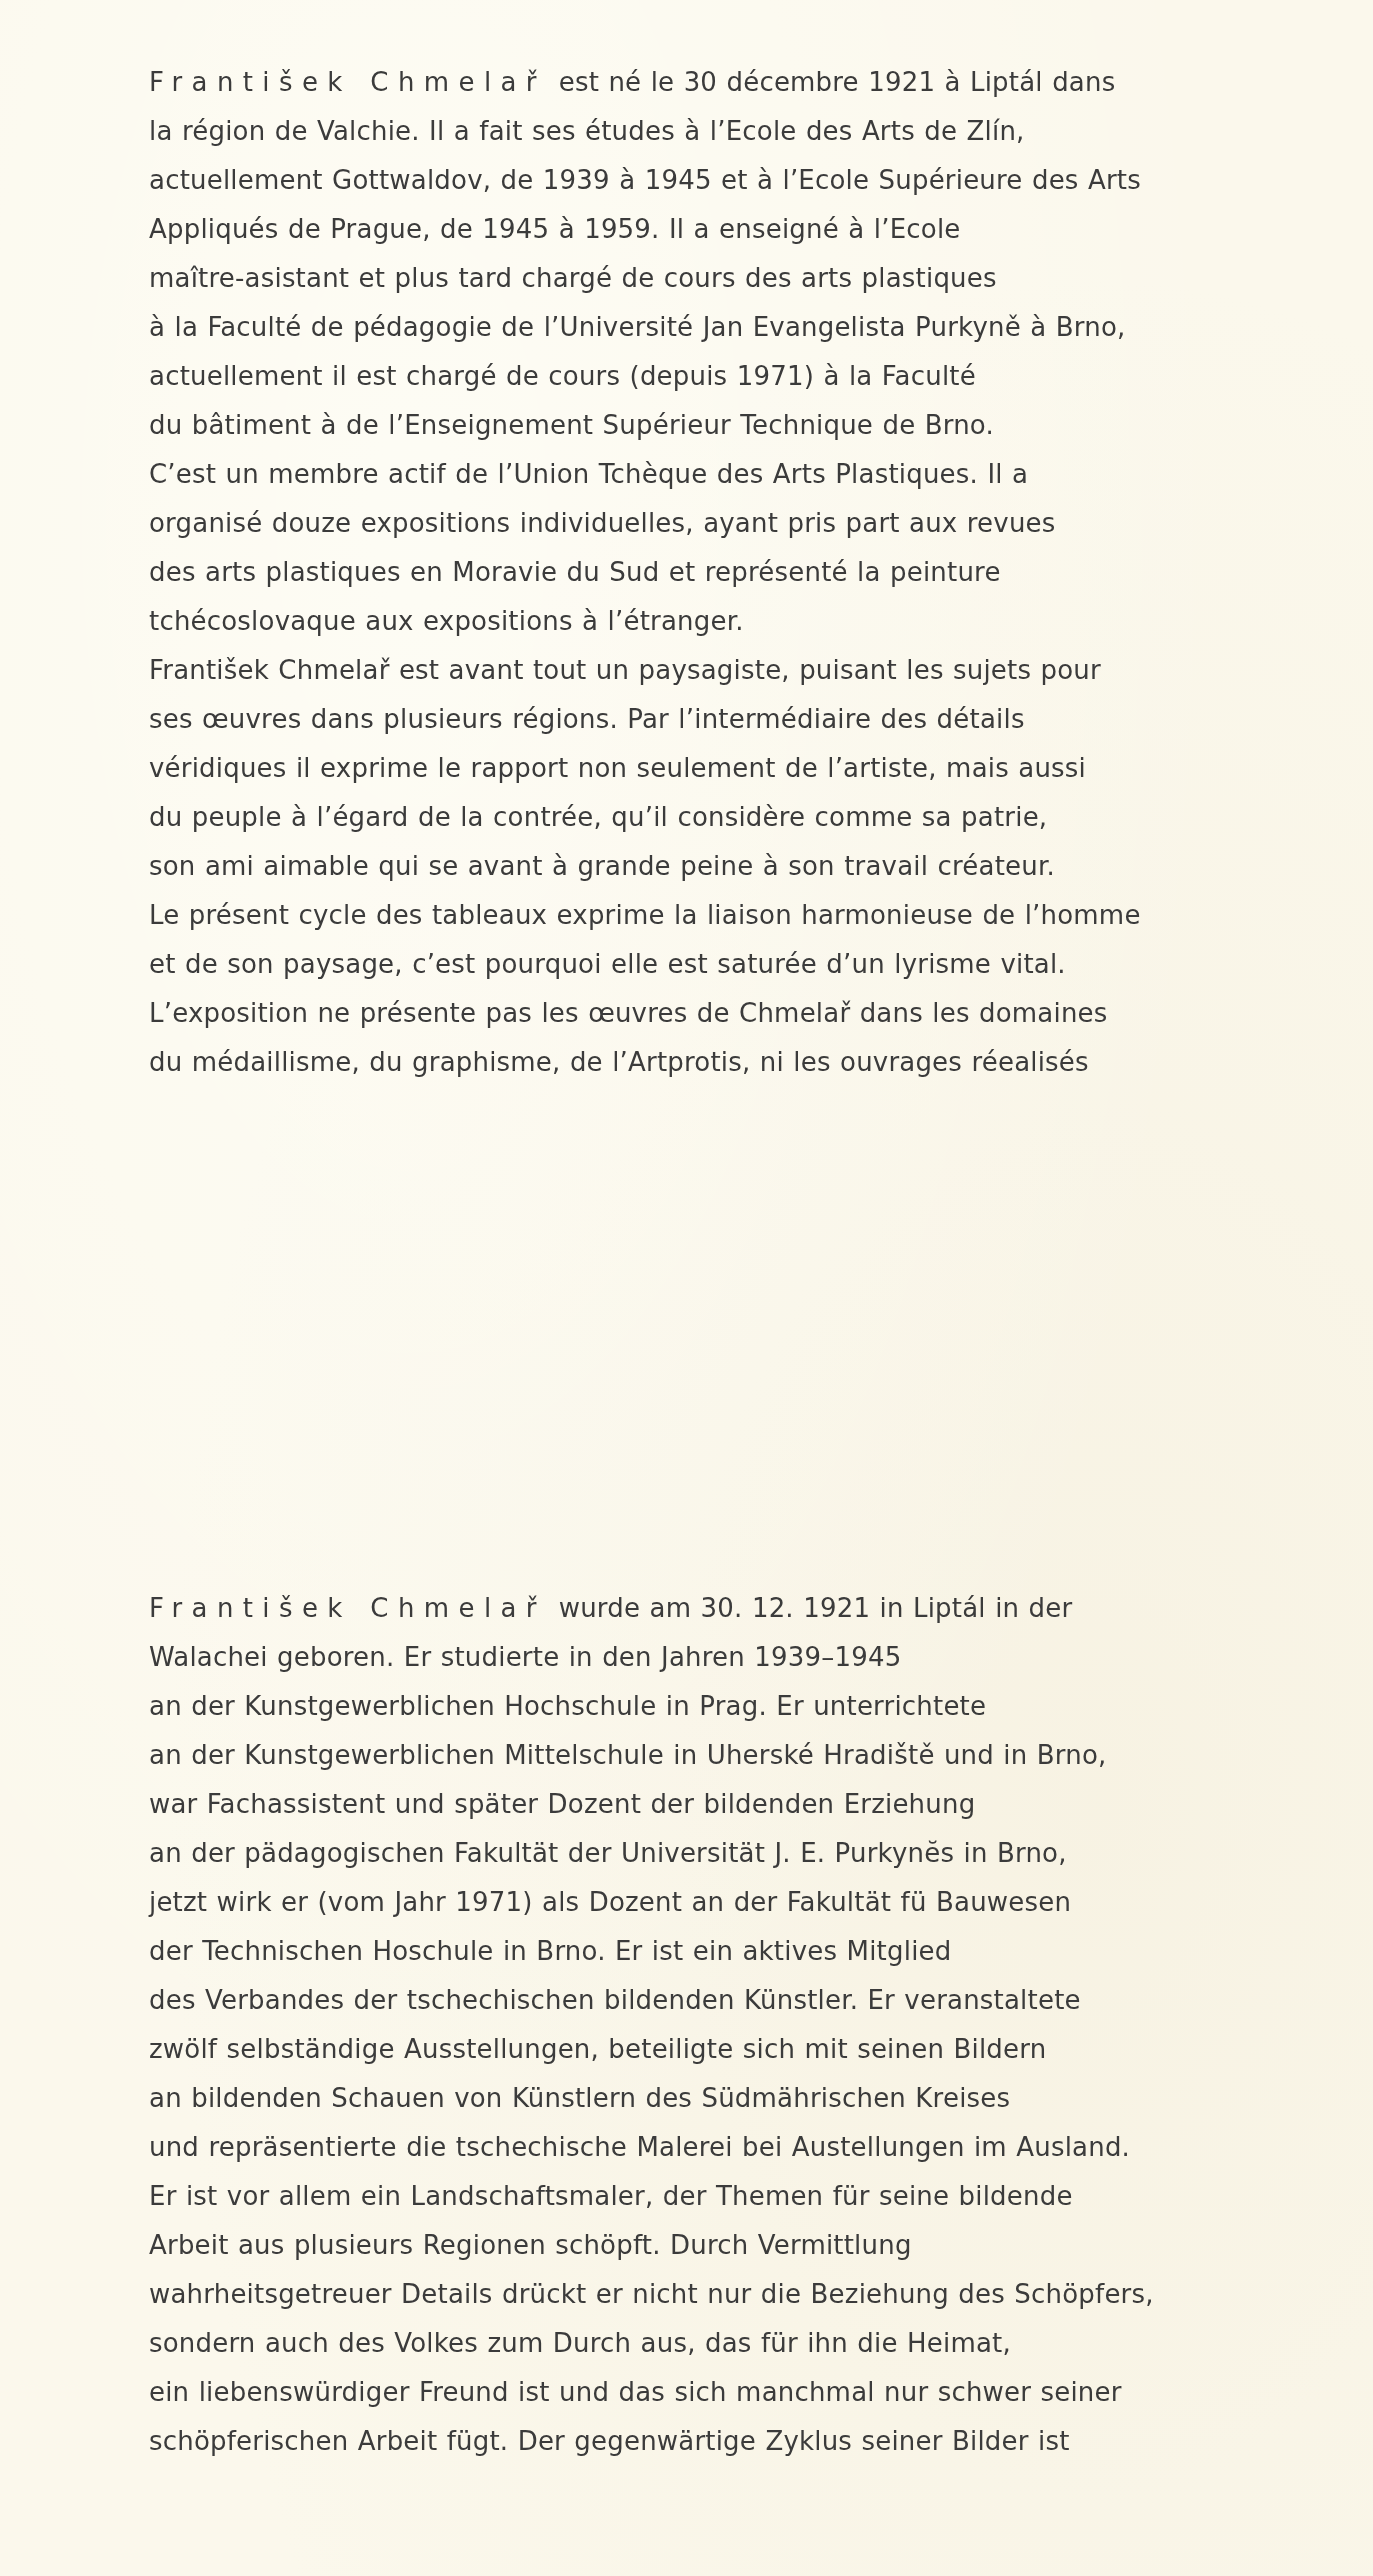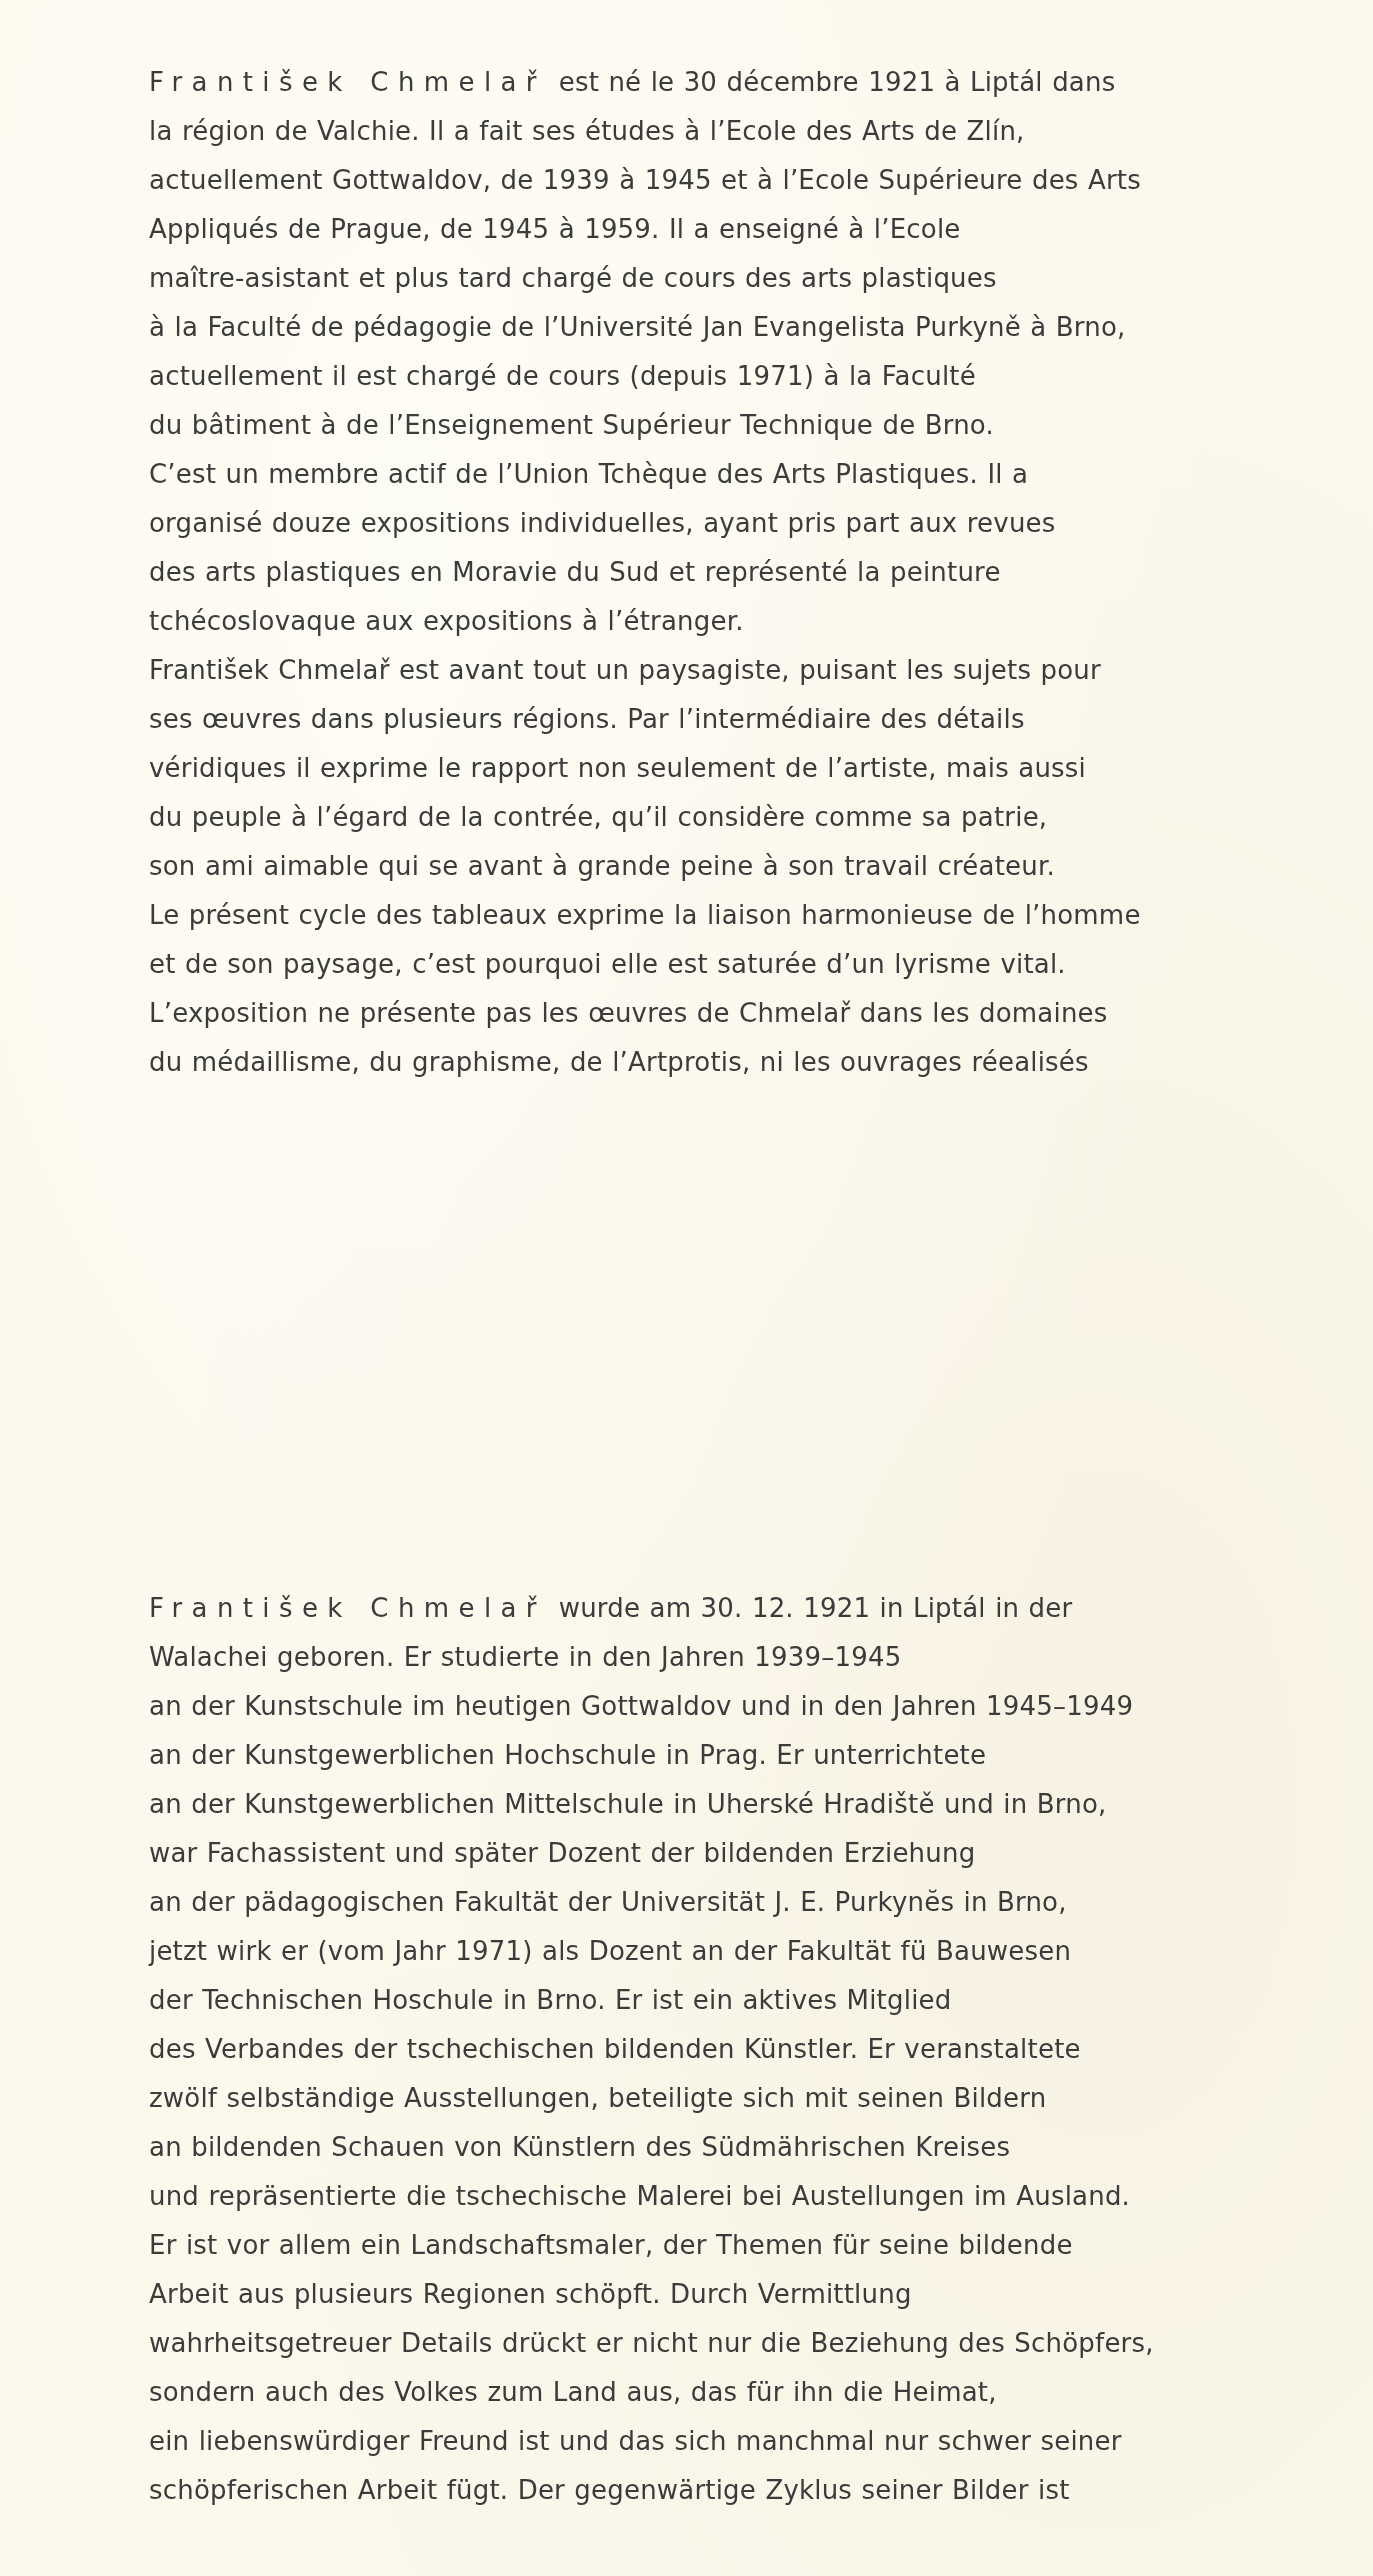--- a/index.html
+++ b/index.html
@@ -74,33 +74,32 @@
     <span class="line">son ami aimable qui se avant à grande peine à son travail créateur.</span>
     <span class="line">Le présent cycle des tableaux exprime la liaison harmonieuse de l’homme</span>
     <span class="line">et de son paysage, c’est pourquoi elle est saturée d’un lyrisme vital.</span>
     <span class="line">L’exposition ne présente pas les œuvres de Chmelař dans les domaines</span>
     <span class="line">du médaillisme, du graphisme, de l’Artprotis, ni les ouvrages réealisés</span>
   </div>
 
   <div class="text-block" id="german-block">
     <span class="line"><span class="lead-name">František Chmelař</span><span> wurde am 30. 12. 1921 in Liptál in der</span></span>
     <span class="line">Walachei geboren. Er studierte in den Jahren 1939–1945</span>
-    <span class="line">an der Kunstschule im heutigen Gottwaldov und in den Jahren 1945–1949</span>
     <span class="line">an der Kunstgewerblichen Hochschule in Prag. Er unterrichtete</span>
     <span class="line">an der Kunstgewerblichen Mittelschule in Uherské Hradiště und in Brno,</span>
     <span class="line">war Fachassistent und später Dozent der bildenden Erziehung</span>
     <span class="line">an der pädagogischen Fakultät der Universität J. E. Purkynĕs in Brno,</span>
     <span class="line">jetzt wirk er (vom Jahr 1971) als Dozent an der Fakultät fü Bauwesen</span>
     <span class="line">der Technischen Hoschule in Brno. Er ist ein aktives Mitglied</span>
     <span class="line">des Verbandes der tschechischen bildenden Künstler. Er veranstaltete</span>
     <span class="line">zwölf selbständige Ausstellungen, beteiligte sich mit seinen Bildern</span>
     <span class="line">an bildenden Schauen von Künstlern des Südmährischen Kreises</span>
     <span class="line">und repräsentierte die tschechische Malerei bei Austellungen im Ausland.</span>
     <span class="line">Er ist vor allem ein Landschaftsmaler, der Themen für seine bildende</span>
     <span class="line">Arbeit aus plusieurs Regionen schöpft. Durch Vermittlung</span>
     <span class="line">wahrheitsgetreuer Details drückt er nicht nur die Beziehung des Schöpfers,</span>
-    <span class="line">sondern auch des Volkes zum Land aus, das für ihn die Heimat,</span>
+    <span class="line">sondern auch des Volkes zum Durch aus, das für ihn die Heimat,</span>
     <span class="line">ein liebenswürdiger Freund ist und das sich manchmal nur schwer seiner</span>
     <span class="line">schöpferischen Arbeit fügt. Der gegenwärtige Zyklus seiner Bilder ist</span>
   </div>
 
 </div>
 
 
 </body></html>

